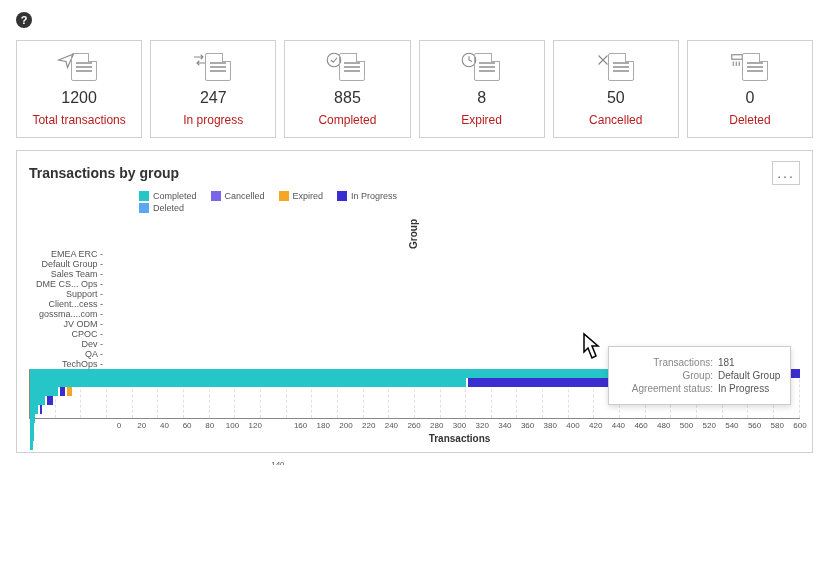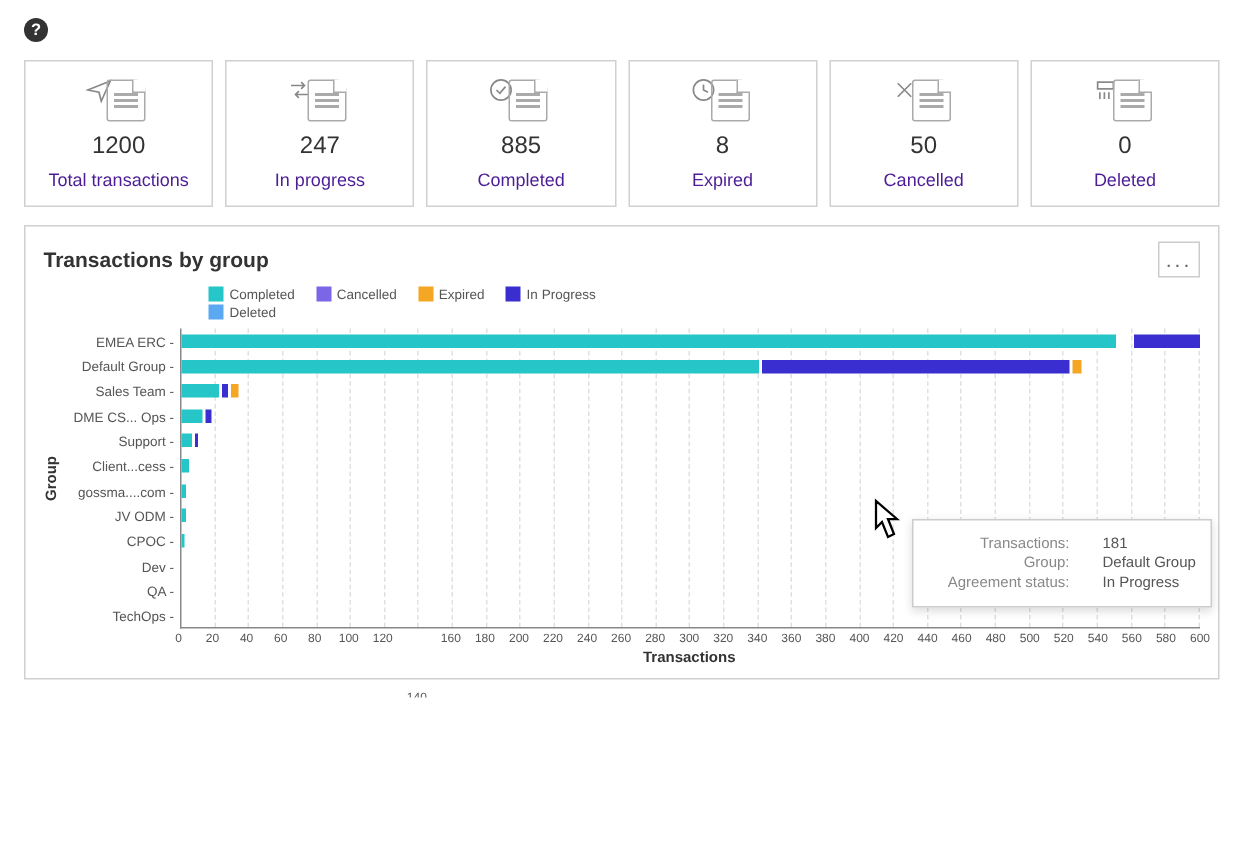--- a/index.html
+++ b/index.html
@@ -9,45 +9,45 @@
 .help-icon { width: 16px; height: 16px; border-radius: 50%; background: #333; color: #fff; font-size: 11px; font-weight: bold; display: flex; align-items: center; justify-content: center; }
 .stats-row { display: flex; gap: 8px; margin-bottom: 12px; }
 .stat-card { flex: 1; border: 1px solid #d0d0d0; padding: 10px 8px; display: flex; flex-direction: column; align-items: center; gap: 6px; }
 .stat-icon { width: 44px; height: 32px; position: relative; }
 .doc-shape { position: absolute; right: 4px; top: 2px; width: 26px; height: 28px; border: 1.5px solid #aaa; border-radius: 2px 6px 2px 2px; }
 .doc-shape::before { content: ""; position: absolute; top: 12px; left: 4px; width: 16px; height: 2px; background: #aaa; box-shadow: 0 4px 0 #aaa, 0 -4px 0 #aaa; }
 .doc-shape::after { content: ""; position: absolute; top: -1px; right: -1px; width: 8px; height: 8px; background: #fff; border-left: 1.5px solid #aaa; border-bottom: 1.5px solid #aaa; }
 .badge { position: absolute; left: 0; top: 2px; width: 18px; height: 14px; display: flex; align-items: center; justify-content: center; }
 .badge svg { width: 18px; height: 18px; stroke: #888; fill: none; stroke-width: 1.5; }
 .stat-value { font-size: 16px; font-weight: 300; color: #333; }
-.stat-label { font-size: 12px; color: #4c1d95; text-align: center; line-height: 1.2; }
+.stat-label { font-size: 12px; color: #b91c1c; text-align: center; line-height: 1.2; }
 .panel { border: 1px solid #d0d0d0; padding: 10px 12px 8px; position: relative; }
 .panel-header { display: flex; justify-content: space-between; align-items: center; margin-bottom: 6px; }
 .panel-header h2 { font-size: 14px; font-weight: 600; color: #333; }
 .more-btn { width: 28px; height: 24px; border: 1px solid #ccc; background: #fff; display: flex; align-items: center; justify-content: center; font-size: 14px; letter-spacing: 2px; cursor: pointer; color: #666; }
 .legend-block { margin-left: 110px; margin-bottom: 6px; }
 .legend-title { font-size: 10px; font-weight: 600; color: #555; margin-bottom: 2px; }
 .legend-items { display: flex; flex-wrap: wrap; gap: 2px 14px; max-width: 260px; }
 .legend-item { display: flex; align-items: center; gap: 4px; font-size: 9px; color: #555; }
 .swatch { width: 10px; height: 10px; }
-.chart { display: flex; height: 200px; position: relative; }
+.chart { display: flex; height: 200px; position: relative; flex-direction: column; }
 .ylabel { writing-mode: vertical-rl; transform: rotate(180deg); font-size: 10px; font-weight: 600; color: #333; align-self: center; margin-right: 2px; }
 .ycats { display: flex; flex-direction: column; width: 78px; font-size: 9px; color: #555; text-align: right; padding-right: 4px; }
 .ycats div { flex: 1; display: flex; align-items: center; justify-content: flex-end; white-space: nowrap; }
 .plot { flex: 1; position: relative; border-left: 1px solid #888; border-bottom: 1px solid #888; }
 .grid { position: absolute; inset: 0; display: flex; }
 .grid div { border-right: 1px dashed #e0e0e0; }
 .bars { position: absolute; inset: 0; display: flex; flex-direction: column; }
 .bar-row { flex: 1; display: flex; align-items: center; gap: 2px; }
 .seg { height: 9px; }
 .xaxis { display: flex; margin-left: 90px; margin-top: 2px; font-size: 8px; color: #555; position: relative; height: 10px; }
 .xaxis span { position: absolute; transform: translateX(-50%); }
 .xlabel { text-align: center; font-size: 10px; font-weight: 600; color: #333; margin-top: 2px; margin-left: 90px; }
 .tooltip { position: absolute; left: 608px; top: 346px; background: #fff; border: 1px solid #ccc; box-shadow: 0 2px 6px rgba(0,0,0,0.15); padding: 8px 10px; font-size: 10px; color: #555; }
-.tooltip-row { display: flex; gap: 22px; margin: 2px 0; }
+.tooltip-row { display: flex; gap: 5px; margin: 2px 0; }
 .tooltip-row .k { color: #888; min-width: 94px; text-align: right; }
 .cursor { position: absolute; left: 574px; top: 330px; pointer-events: none; }
 .cursor svg { width: 28px; height: 36px; }
 </style>
 </head>
 <body>
 
 <div class="title-row">
   <div class="help-icon">?</div>
 </div>

